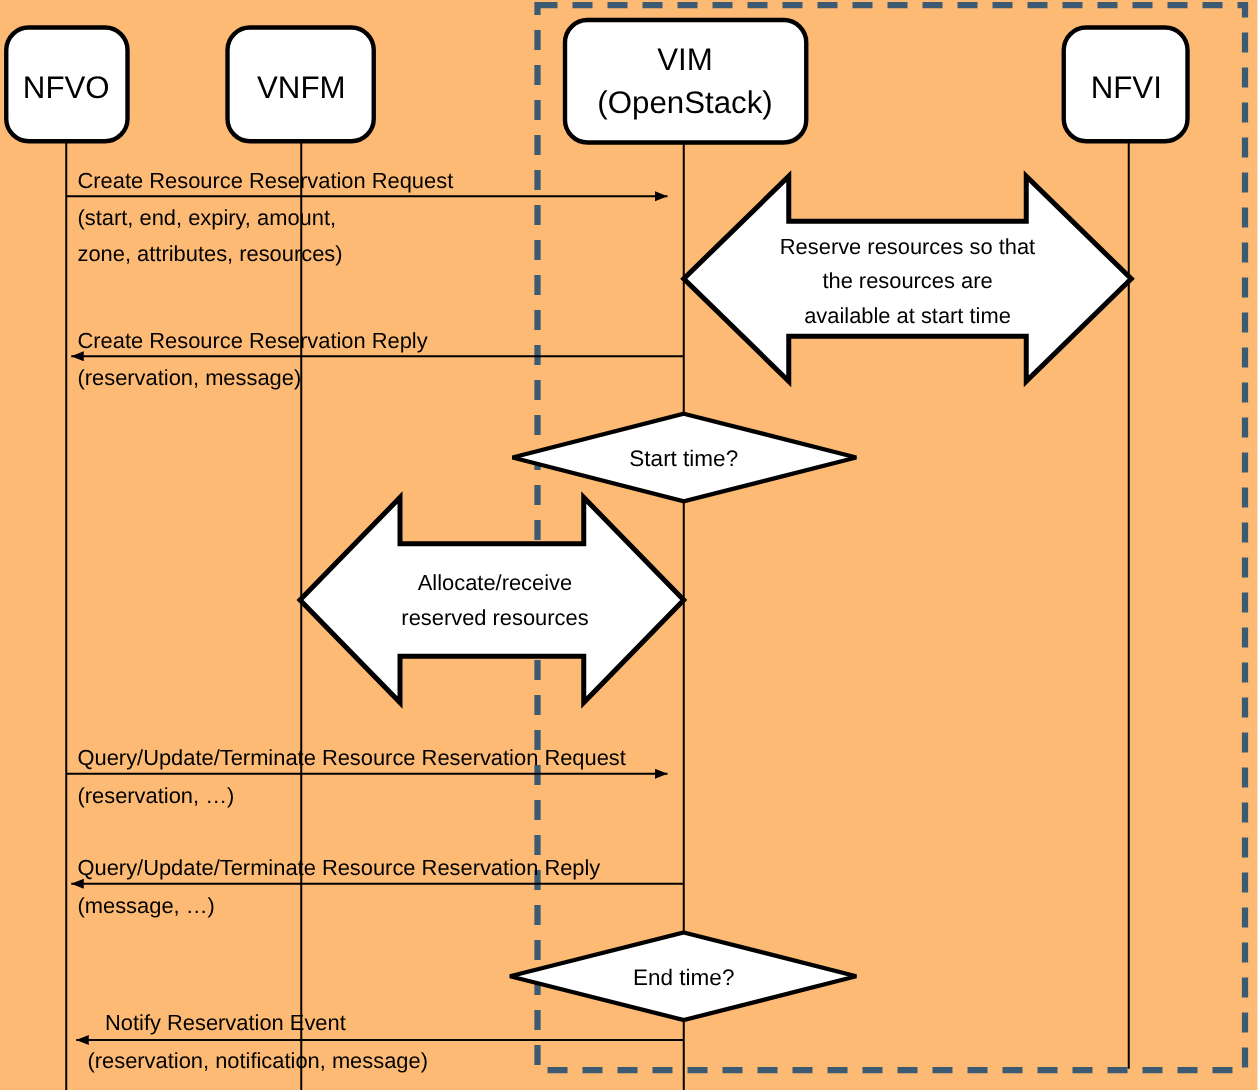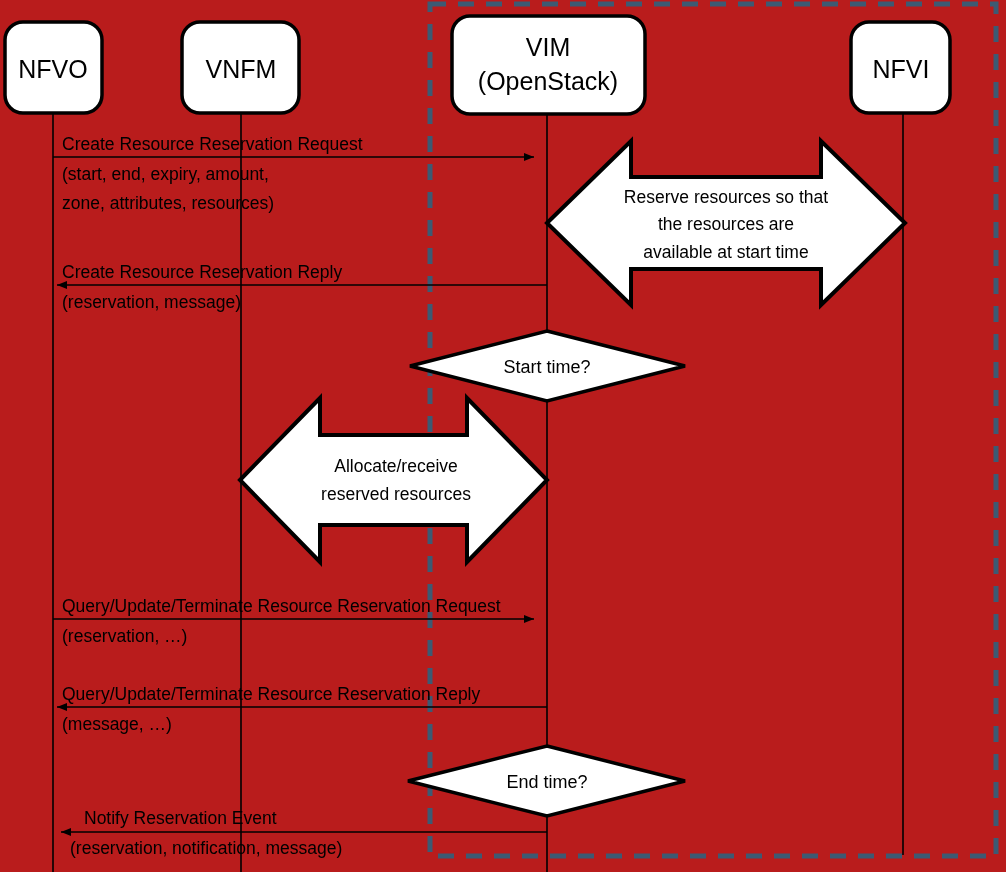--- a/index.html
+++ b/index.html
@@ -7,21 +7,21 @@
     padding: 0;
     background: #ffffff;
   }
   body {
     font-family: "Liberation Sans", sans-serif;
   }
   #canvas {
     position: relative;
     width: 1006px;
     height: 872px;
-    background: #b91c1c;
+    background: #fdba74;
     overflow: hidden;
   }
   #diagram-svg {
     position: absolute;
     left: 0;
     top: 0;
     width: 1006px;
     height: 872px;
   }
   .lifeline-box-label {

